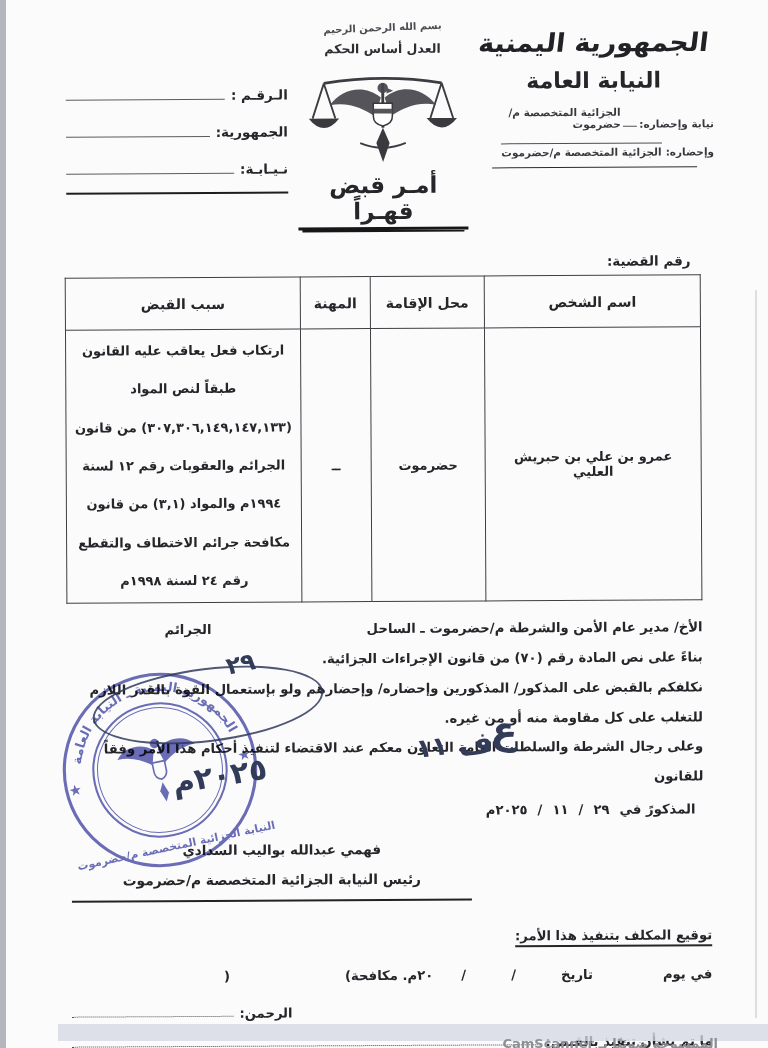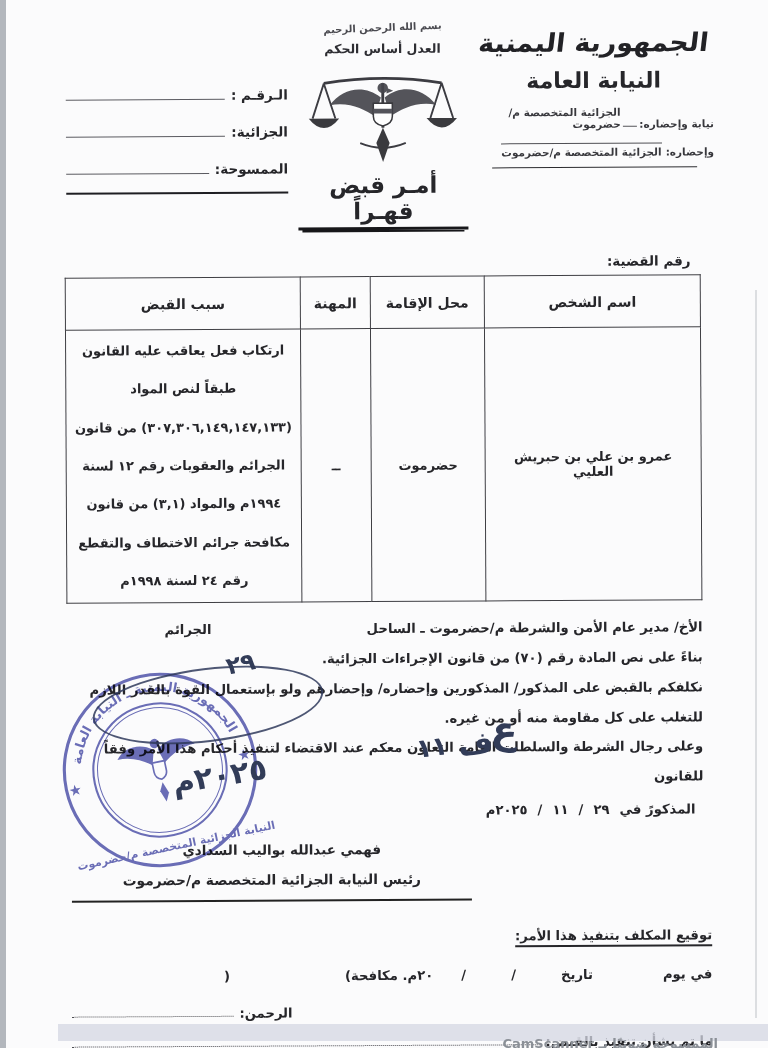--- a/index.html
+++ b/index.html
@@ -147,25 +147,25 @@
         </svg>
         <div class="doc-title">أمـر قبض قهـراً</div>
       </div>
 
       <div class="hdr-left">
         <div class="field-row">
           <span class="flabel">الـرقـم :</span>
           <span class="field-line"></span>
         </div>
         <div class="field-row">
-          <span class="flabel">الجزائية:</span>
+          <span class="flabel">الجمهورية:</span>
           <span class="field-line"></span>
         </div>
         <div class="field-row">
-          <span class="flabel">الممسوحة:</span>
+          <span class="flabel">نـيـابـة:</span>
           <span class="field-line"></span>
         </div>
         <div class="thick-line"></div>
       </div>
     </div>
 
     <div class="case-label">رقم القضية:</div>
 
     <table class="warrant">
       <colgroup>

